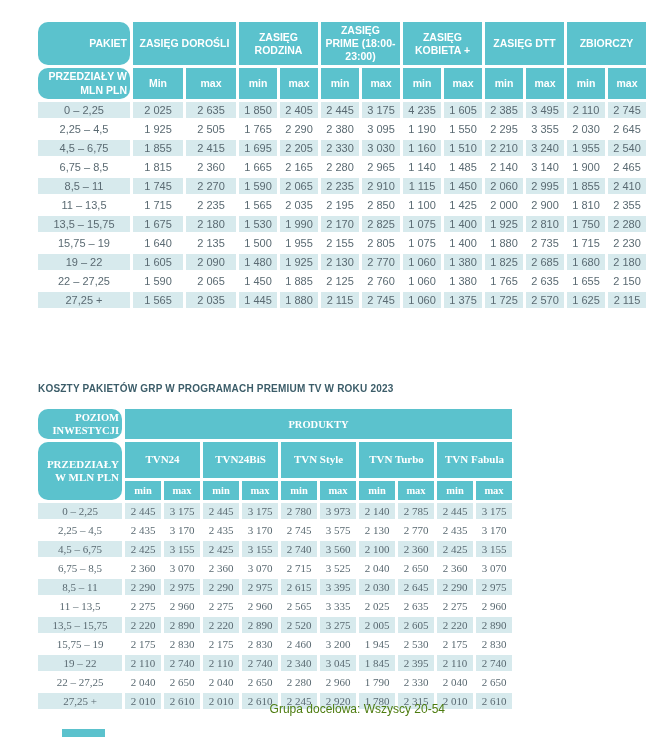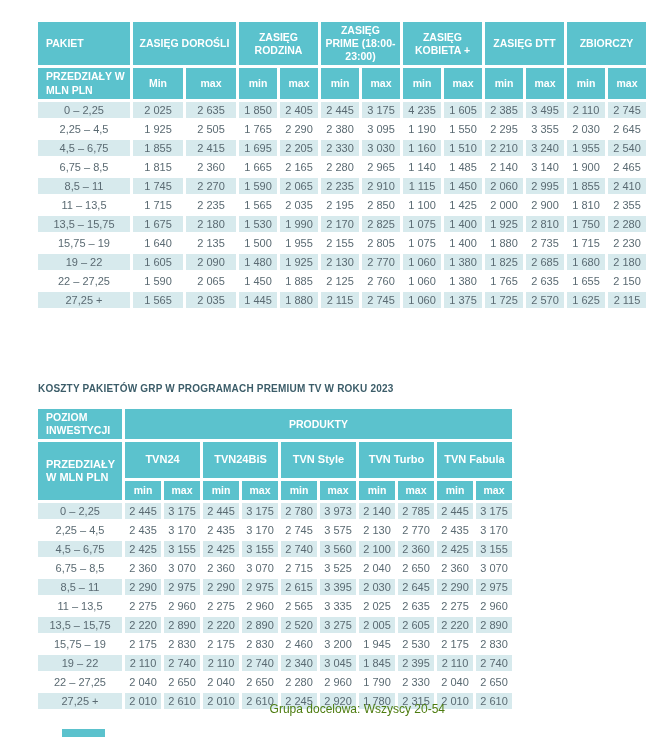--- a/index.html
+++ b/index.html
@@ -7,34 +7,34 @@
   .page { position:relative; width:655px; height:737px; background:#ffffff; overflow:hidden; }
 
   table { border-collapse:separate; border-spacing:3px; table-layout:fixed; }
 
   th, td { overflow:hidden; }
   th {
     background:#5bc2cd; color:#ffffff; font-weight:bold;
     font-size:10.5px; text-align:center; vertical-align:middle; padding:2px 3px;
     line-height:1.25;
   }
-  th.corner { text-align:left; padding-left:8px; }
+  th.corner { text-align:right; padding-left:8px;border-radius:10px; }
   td {
     font-size:11px; color:#5a6a72; text-align:center; vertical-align:middle;
     padding:0 2px; height:16px; white-space:nowrap;
   }
   tr.row-odd td { background:#d7eaed; }
   tr.row-even td { background:#ffffff; }
 
   #table1 { position:absolute; left:35px; top:19px; }
   #table1 .h1 th { height:36px; }
   #table1 .h2 th { height:48px; font-size:10.5px; }
   #table1 .h3 th { height:24px; }
 
-  #table2 { position:absolute; left:35px; top:406px; }
+  #table2 { position:absolute; left:35px; top:406px;font-family:Liberation Serif, serif; }
   #table2 .h1 th { height:26px; }
   #table2 .h2 th { height:32px; font-size:11px; }
   #table2 .h3 th { height:15px; }
 
   .section-title {
     position:absolute; left:38px; top:383px;
     font-size:10px; font-weight:bold; color:#3c5d69; letter-spacing:0.2px;
   }
   .caption {
     position:absolute; left:25px; top:702px; width:420px;

